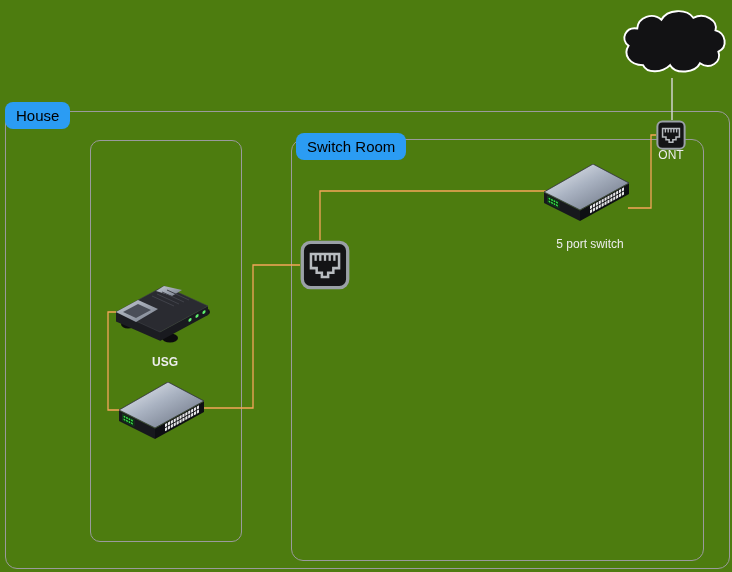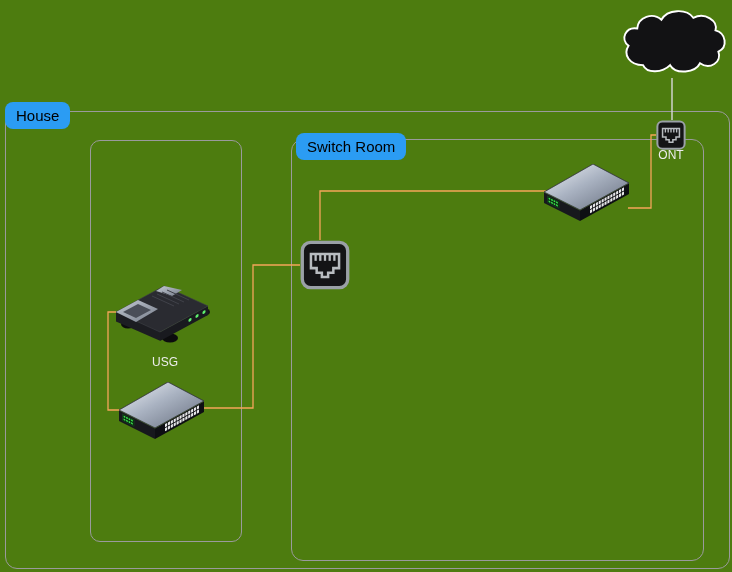--- a/index.html
+++ b/index.html
@@ -170,33 +170,34 @@
       <use href="#sym-rj45" width="30" height="30"></use>
     </svg>
   </div>
   <div class="device-caption" style="left:641px;top:148px;width:60px;">ONT</div>
 
   <div class="abs" style="left:544px;top:164px;">
     <svg width="86" height="58">
       <use href="#sym-switch" width="86" height="58"></use>
     </svg>
   </div>
+  <div class="device-caption" style="left:530px;top:237px;width:120px;">5 port switch</div>
 
   <div class="abs" style="left:300px;top:240px;">
     <svg width="50" height="50">
       <use href="#sym-rj45" width="50" height="50"></use>
     </svg>
   </div>
 
   <div class="abs" style="left:112px;top:282px;">
     <svg width="100" height="62">
       <use href="#sym-usg" width="100" height="62"></use>
     </svg>
   </div>
-  <div class="device-caption" style="left:115px;top:355px;width:100px;">USG</div>
+  <div class="device-caption" style="left:115px;top:355px;width:100px;font-weight:bold;">USG</div>
 
   <div class="abs" style="left:119px;top:382px;">
     <svg width="86" height="58">
       <use href="#sym-switch" width="86" height="58"></use>
     </svg>
   </div>
 
 </div>
 
 </body></html>

